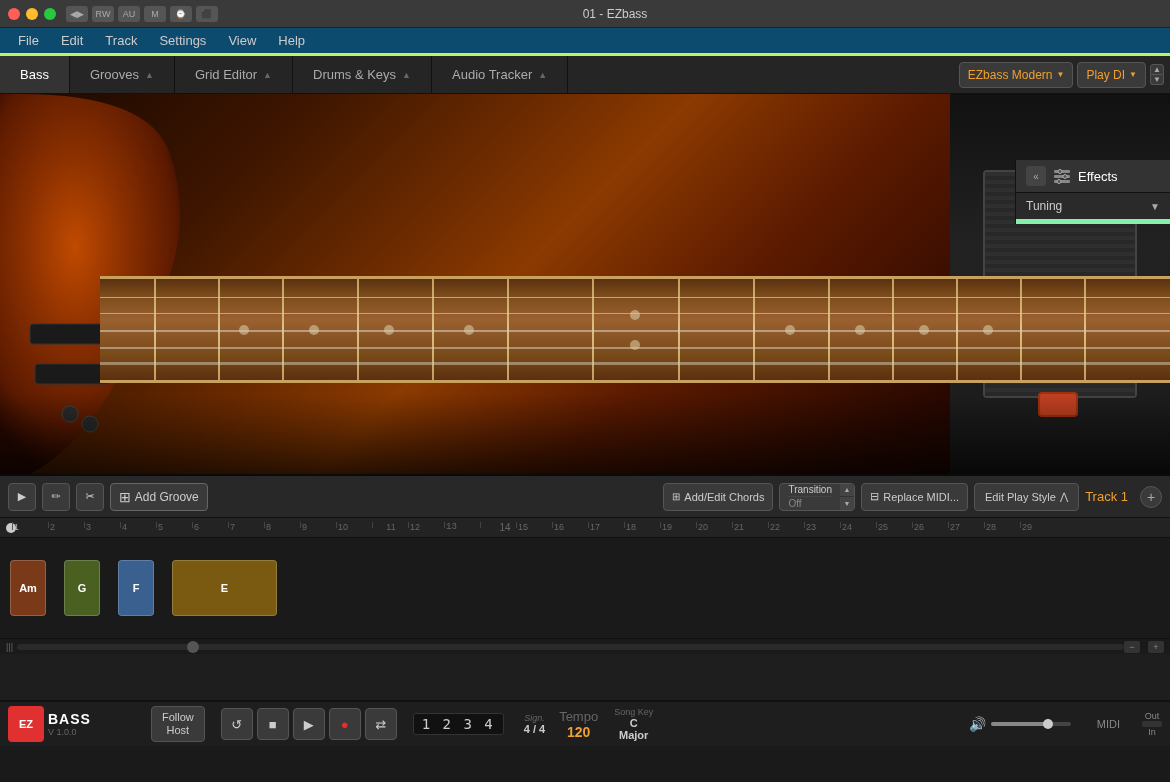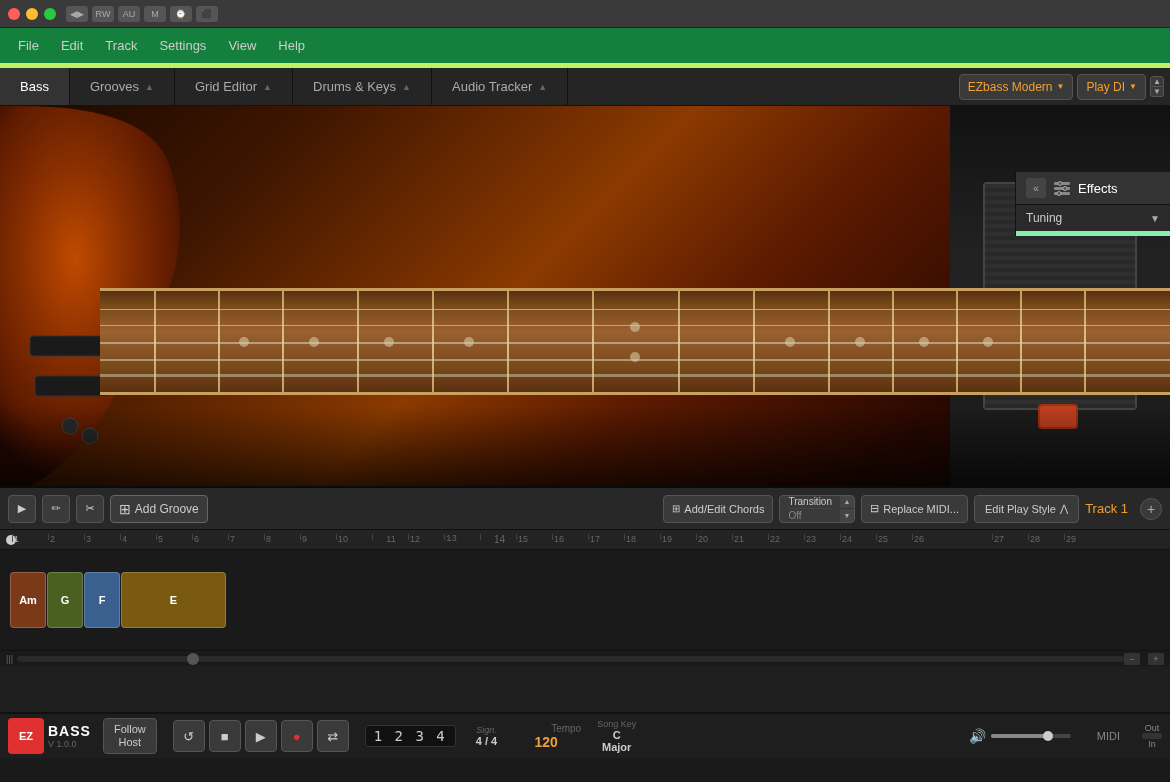--- a/index.html
+++ b/index.html
@@ -52,25 +52,25 @@
       font-size: 9px;
       color: #aaa;
       cursor: pointer;
     }
     .titlebar-btn.camera {
       width: 22px;
     }
 
     
     .menubar {
-      height: 40px;
-      background: #15803d;
-      display: flex;
-      align-items: center;
-      border-bottom: 5px solid #bef264;
+      height: 28px;
+      background: #0c4a6e;
+      display: flex;
+      align-items: center;
+      border-bottom: 3px solid #bef264;
     }
     .menu-items {
       display: flex;
       gap: 2px;
       padding: 0 8px;
     }
     .menu-item {
       padding: 4px 10px;
       font-size: 13px;
       color: #ccc;
@@ -409,20 +409,21 @@
       color: #ccc;
       font-size: 11px;
       padding: 0 10px;
       cursor: pointer;
       display: flex;
       align-items: center;
       justify-content: center;
       text-align: center;
       line-height: 1.2;
       flex-direction: column;
+      margin-left: 48px;
     }
     .transport-btn {
       width: 32px;
       height: 32px;
       background: #3a3a3a;
       border: 1px solid #555;
       border-radius: 4px;
       color: #ccc;
       font-size: 13px;
       cursor: pointer;
@@ -447,23 +448,22 @@
       color: #ccc;
       font-weight: 600;
     }
     .tempo-area {
       display: flex;
       flex-direction: column;
       align-items: center;
       margin: 0 6px;
     }
     .tempo-label {
-      font-size: 10px;
+      font-size: 13px;
       color: #666;
-      margin-left: 40px;
     }
     .tempo-value {
       font-size: 14px;
       color: #f0a030;
       font-weight: 700;
     }
     .key-area {
       display: flex;
       flex-direction: column;
       align-items: center;
@@ -544,20 +544,21 @@
     <div class="traffic-light tl-maximize"></div>
   </div>
   <div style="display:flex;gap:4px;margin-right:auto;">
     <div class="titlebar-btn">◀▶</div>
     <div class="titlebar-btn">RW</div>
     <div class="titlebar-btn">AU</div>
     <div class="titlebar-btn">M</div>
     <div class="titlebar-btn">⌚</div>
     <div class="titlebar-btn camera">⬛</div>
   </div>
+  <div class="titlebar-title">01 - EZbass</div>
   <div style="width:150px;"></div>
 </div>
 
 <div class="menubar">
   <div class="menu-items">
     <div class="menu-item">File</div>
     <div class="menu-item">Edit</div>
     <div class="menu-item">Track</div>
     <div class="menu-item">Settings</div>
     <div class="menu-item">View</div>
@@ -756,41 +757,41 @@
       <div style="width:36px;font-size:9px;color:#666;text-align:left;padding-left:2px;position:relative;">4<div style="position:absolute;top:0;left:0;width:1px;height:6px;background:#444;"></div></div>
       <div style="width:36px;font-size:9px;color:#666;text-align:left;padding-left:2px;position:relative;">5<div style="position:absolute;top:0;left:0;width:1px;height:6px;background:#444;"></div></div>
       <div style="width:36px;font-size:9px;color:#666;text-align:left;padding-left:2px;position:relative;">6<div style="position:absolute;top:0;left:0;width:1px;height:6px;background:#444;"></div></div>
       <div style="width:36px;font-size:9px;color:#666;text-align:left;padding-left:2px;position:relative;">7<div style="position:absolute;top:0;left:0;width:1px;height:6px;background:#444;"></div></div>
       <div style="width:36px;font-size:9px;color:#666;text-align:left;padding-left:2px;position:relative;">8<div style="position:absolute;top:0;left:0;width:1px;height:6px;background:#444;"></div></div>
       <div style="width:36px;font-size:9px;color:#666;text-align:left;padding-left:2px;position:relative;">9<div style="position:absolute;top:0;left:0;width:1px;height:6px;background:#444;"></div></div>
       <div style="width:36px;font-size:9px;color:#666;text-align:left;padding-left:2px;position:relative;">10<div style="position:absolute;top:0;left:0;width:1px;height:6px;background:#444;"></div></div>
       <div style="width:36px;font-size:9px;color:#666;text-align:center;padding-left:2px;position:relative;">11<div style="position:absolute;top:0;left:0;width:1px;height:6px;background:#444;"></div></div>
       <div style="width:36px;font-size:9px;color:#666;text-align:left;padding-left:2px;position:relative;">12<div style="position:absolute;top:0;left:0;width:1px;height:6px;background:#444;"></div></div>
       <div style="width:36px;font-size:9px;color:#666;text-align:left;padding-left:2px;position:relative;font-family:Liberation Mono, monospace;">13<div style="position:absolute;top:0;left:0;width:1px;height:6px;background:#444;"></div></div>
-      <div style="width:36px;font-size:10px;color:#666;text-align:left;padding-left:14px;position:relative;">14<div style="position:absolute;top:0;left:0;width:1px;height:6px;background:#444;"></div></div>
+      <div style="width:36px;font-size:10px;color:#666;text-align:center;padding-left:14px;position:relative;">14<div style="position:absolute;top:0;left:0;width:1px;height:6px;background:#444;"></div></div>
       <div style="width:36px;font-size:9px;color:#666;text-align:left;padding-left:2px;position:relative;">15<div style="position:absolute;top:0;left:0;width:1px;height:6px;background:#444;"></div></div>
       <div style="width:36px;font-size:9px;color:#666;text-align:left;padding-left:2px;position:relative;">16<div style="position:absolute;top:0;left:0;width:1px;height:6px;background:#444;"></div></div>
       <div style="width:36px;font-size:9px;color:#666;text-align:left;padding-left:2px;position:relative;">17<div style="position:absolute;top:0;left:0;width:1px;height:6px;background:#444;"></div></div>
       <div style="width:36px;font-size:9px;color:#666;text-align:left;padding-left:2px;position:relative;">18<div style="position:absolute;top:0;left:0;width:1px;height:6px;background:#444;"></div></div>
       <div style="width:36px;font-size:9px;color:#666;text-align:left;padding-left:2px;position:relative;">19<div style="position:absolute;top:0;left:0;width:1px;height:6px;background:#444;"></div></div>
       <div style="width:36px;font-size:9px;color:#666;text-align:left;padding-left:2px;position:relative;">20<div style="position:absolute;top:0;left:0;width:1px;height:6px;background:#444;"></div></div>
       <div style="width:36px;font-size:9px;color:#666;text-align:left;padding-left:2px;position:relative;">21<div style="position:absolute;top:0;left:0;width:1px;height:6px;background:#444;"></div></div>
       <div style="width:36px;font-size:9px;color:#666;text-align:left;padding-left:2px;position:relative;">22<div style="position:absolute;top:0;left:0;width:1px;height:6px;background:#444;"></div></div>
       <div style="width:36px;font-size:9px;color:#666;text-align:left;padding-left:2px;position:relative;">23<div style="position:absolute;top:0;left:0;width:1px;height:6px;background:#444;"></div></div>
       <div style="width:36px;font-size:9px;color:#666;text-align:left;padding-left:2px;position:relative;">24<div style="position:absolute;top:0;left:0;width:1px;height:6px;background:#444;"></div></div>
       <div style="width:36px;font-size:9px;color:#666;text-align:left;padding-left:2px;position:relative;">25<div style="position:absolute;top:0;left:0;width:1px;height:6px;background:#444;"></div></div>
       <div style="width:36px;font-size:9px;color:#666;text-align:left;padding-left:2px;position:relative;">26<div style="position:absolute;top:0;left:0;width:1px;height:6px;background:#444;"></div></div>
-      <div style="width:36px;font-size:9px;color:#666;text-align:left;padding-left:2px;position:relative;margin-left:44px;">27<div style="position:absolute;top:0;left:0;width:1px;height:6px;background:#444;"></div></div>
+      <div style="width:36px;font-size:9px;color:#666;text-align:left;padding-left:2px;position:relative;">27<div style="position:absolute;top:0;left:0;width:1px;height:6px;background:#444;"></div></div>
       <div style="width:36px;font-size:9px;color:#666;text-align:left;padding-left:2px;position:relative;">28<div style="position:absolute;top:0;left:0;width:1px;height:6px;background:#444;"></div></div>
       <div style="width:36px;font-size:9px;color:#666;text-align:left;padding-left:2px;position:relative;">29<div style="position:absolute;top:0;left:0;width:1px;height:6px;background:#444;"></div></div>
     </div>
   </div>
 
   <div style="height:100px;background:#1a1a1a;position:relative;overflow:hidden;">
-    <div style="position:absolute;top:22px;left:10px;display:flex;align-items:flex-start;gap:1px;">
+    <div style="position:absolute;top:22px;left:10px;display:flex;align-items:flex-start;gap:18px;">
       <div class="chord-block block-am" style="background:#7a3a1a;width:36px;">
         <span>Am</span>
       </div>
       <div class="chord-block block-g" style="background:#4a6020;width:36px;">
         <span>G</span>
       </div>
       <div class="chord-block block-f" style="background:#3a6090;width:36px;">
         <span>F</span>
       </div>
       <div class="chord-block block-e" style="background:#7a5a10;width:105px;">

